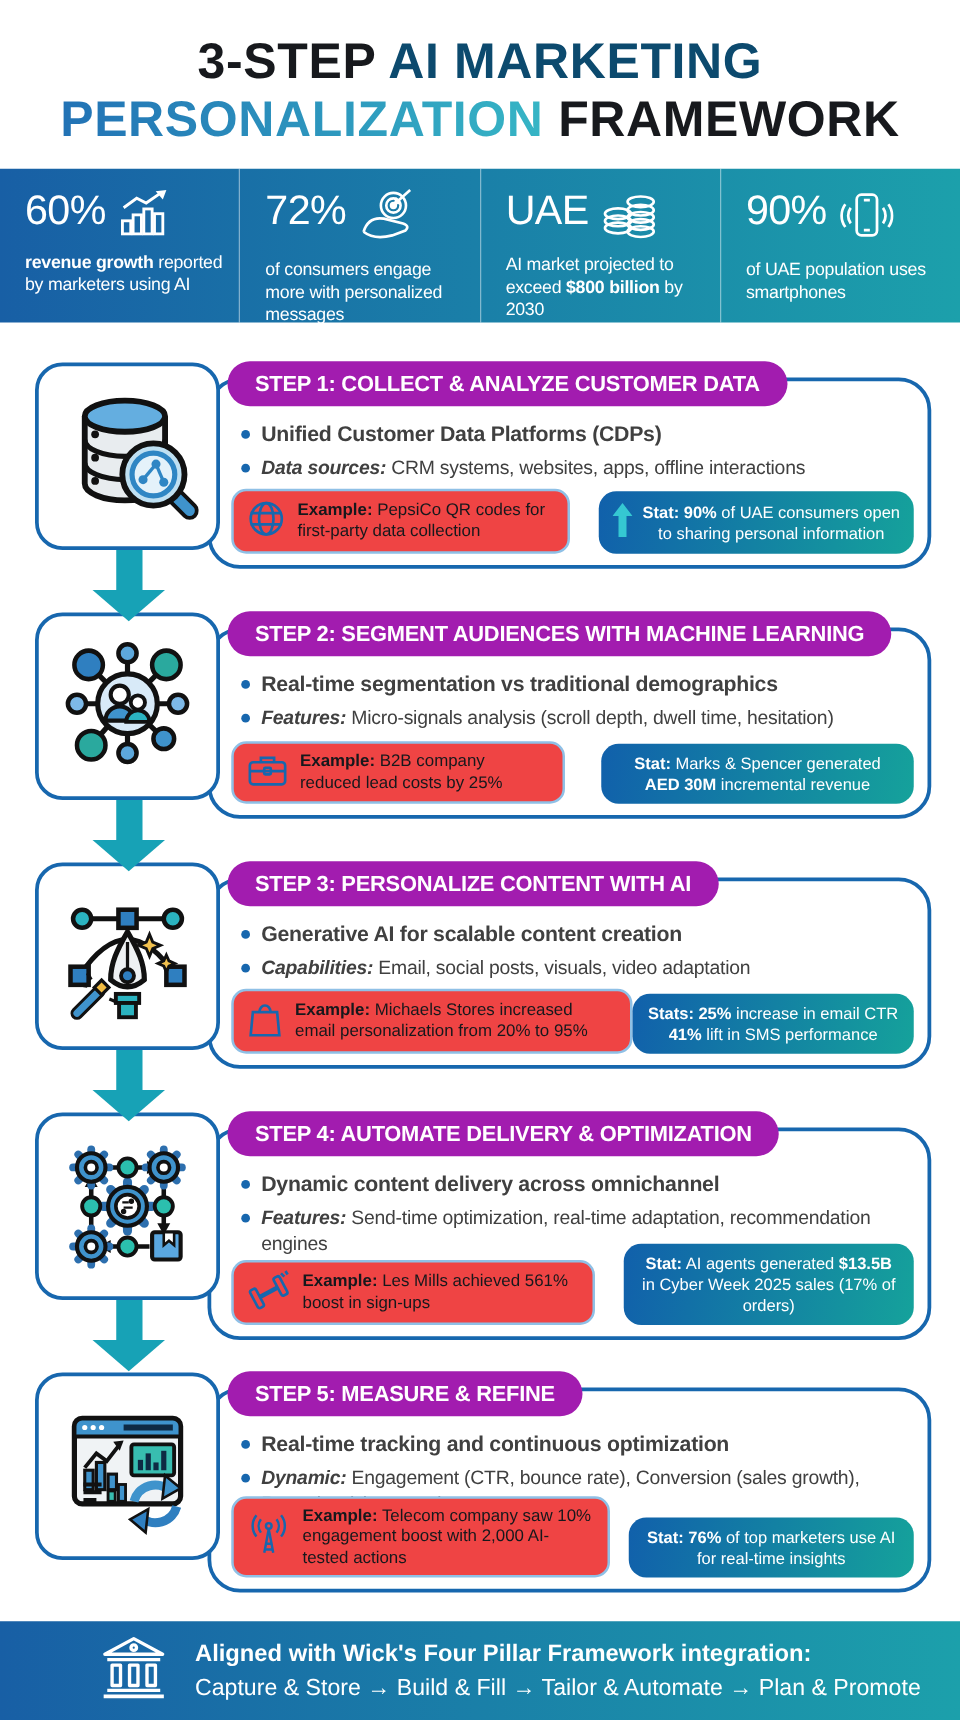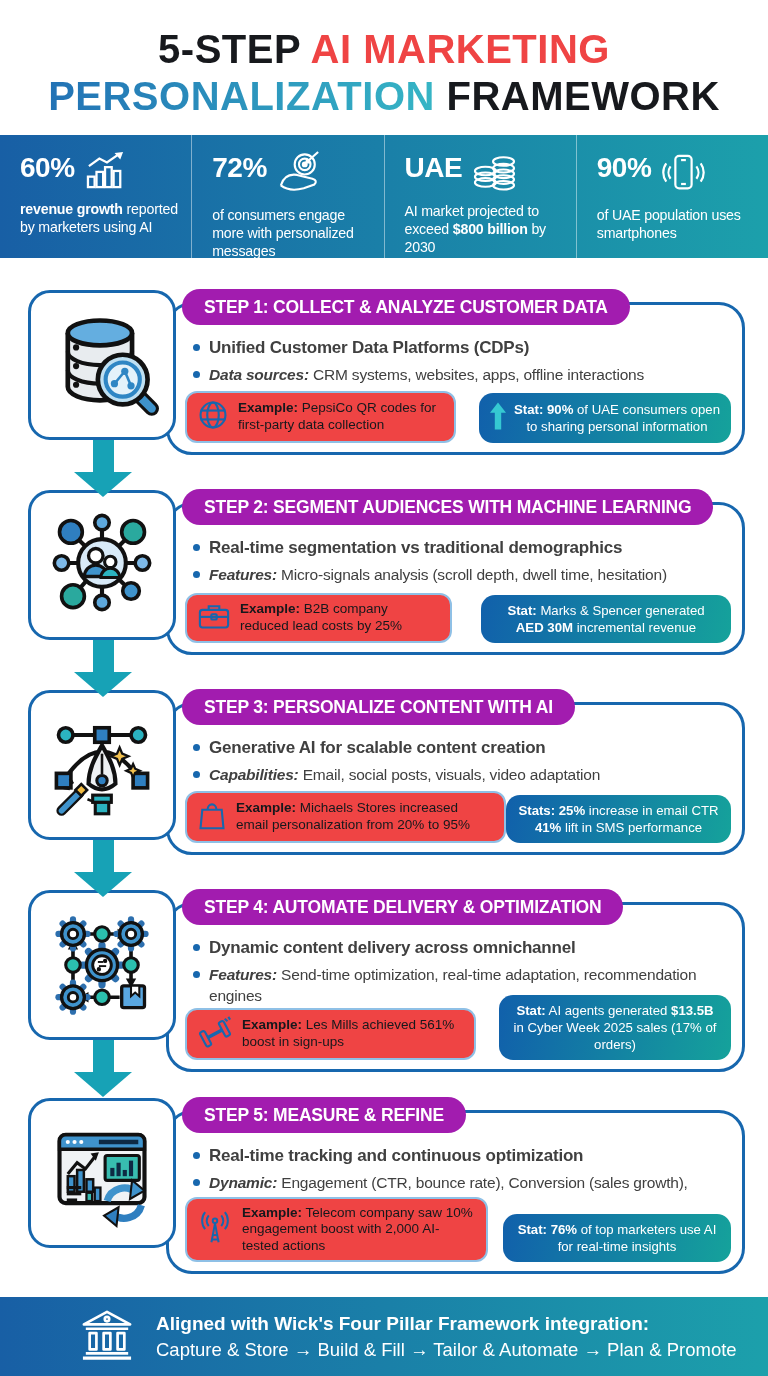--- a/index.html
+++ b/index.html
@@ -2,32 +2,32 @@
 <html><head>
 <meta charset="utf-8">
 <style>
   * { margin:0; padding:0; box-sizing:border-box; }
   body { background:#ffffff; font-family:"Liberation Sans","DejaVu Sans",sans-serif; }
   .page { position:relative; width:768px; height:1376px; background:#fff; overflow:hidden; margin:0 auto; }
 
   
   .title { position:absolute; top:26px; left:0; width:768px; text-align:center;
            font-weight:800; font-size:40px; line-height:47px; letter-spacing:.5px; color:#17191d; }
-  .title .accent1 { color:#ef4444; }
+  .title .accent1 { color:#0c4a6e; }
   .title .accent2 { background:linear-gradient(90deg,#2272b5,#36b5c5);
                     -webkit-background-clip:text; background-clip:text;
                     color:#2272b5; -webkit-text-fill-color:transparent; }
 
   
   .statsbar { position:absolute; top:135px; left:0; width:768px; height:123px;
               background:linear-gradient(90deg,#185fa5,#1ca0ab); display:flex; color:#fff; }
   .scol { flex:1; padding:16px 8px 0 20px; }
   .scol + .scol { border-left:1px solid rgba(255,255,255,.45); }
   .sval { display:flex; align-items:flex-start; gap:10px; }
-  .sval .num { font-size:28px; font-weight:700; line-height:34px; letter-spacing:-.5px; }
+  .sval .num { font-size:33px; font-weight:400; line-height:34px; letter-spacing:-.5px; }
   .sdesc { margin-top:7px; font-size:14.2px; line-height:18px; letter-spacing:-.2px; }
 
   
   .step { position:absolute; left:0; width:768px; }
   .s1{top:285px} .s2{top:485px} .s3{top:685px} .s4{top:885px} .s5{top:1093px}
   .card { position:absolute; left:166px; top:17px; width:579px; background:#fff;
           border:3px solid #1767ae; border-radius:26px; z-index:1; }
   .s1 .card,.s2 .card,.s3 .card{ height:153px; }
   .s4 .card{ height:170px; }
   .s5 .card{ height:164px; }
@@ -68,21 +68,21 @@
             gap:22px; padding-left:80px; color:#fff; }
   .fl1 { font-weight:bold; font-size:19px; line-height:26px; }
   .fl2 { font-size:18.5px; line-height:26px; }
 </style>
 </head>
 <body>
 
 <div class="page">
 
   <div class="title">
-    <div><span>5-STEP</span> <span class="accent1">AI MARKETING</span></div>
+    <div><span>3-STEP</span> <span class="accent1">AI MARKETING</span></div>
     <div><span class="accent2">PERSONALIZATION</span> <span>FRAMEWORK</span></div>
   </div>
 
   <div class="statsbar">
     <div class="scol">
       <div class="sval">
         <span class="num">60%</span>
         <span>
           <svg width="42" height="38" viewBox="0 0 44 40" fill="none" stroke="#fff" stroke-width="2.4">
             <rect x="3" y="27" width="7" height="11"></rect>

